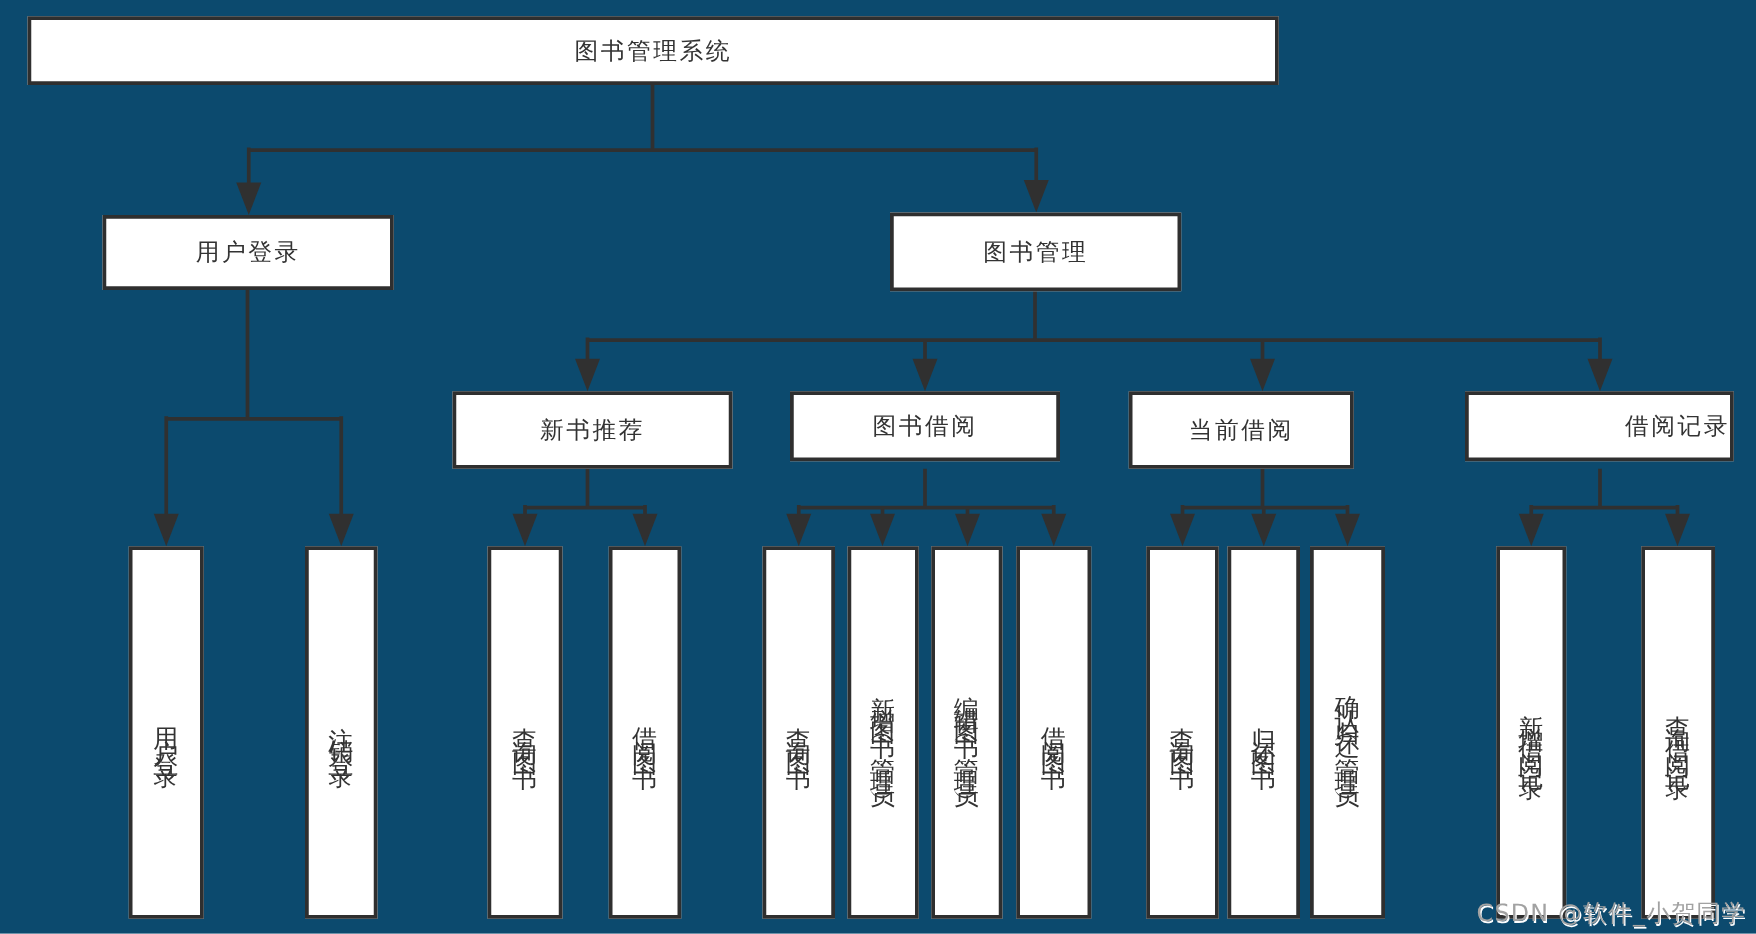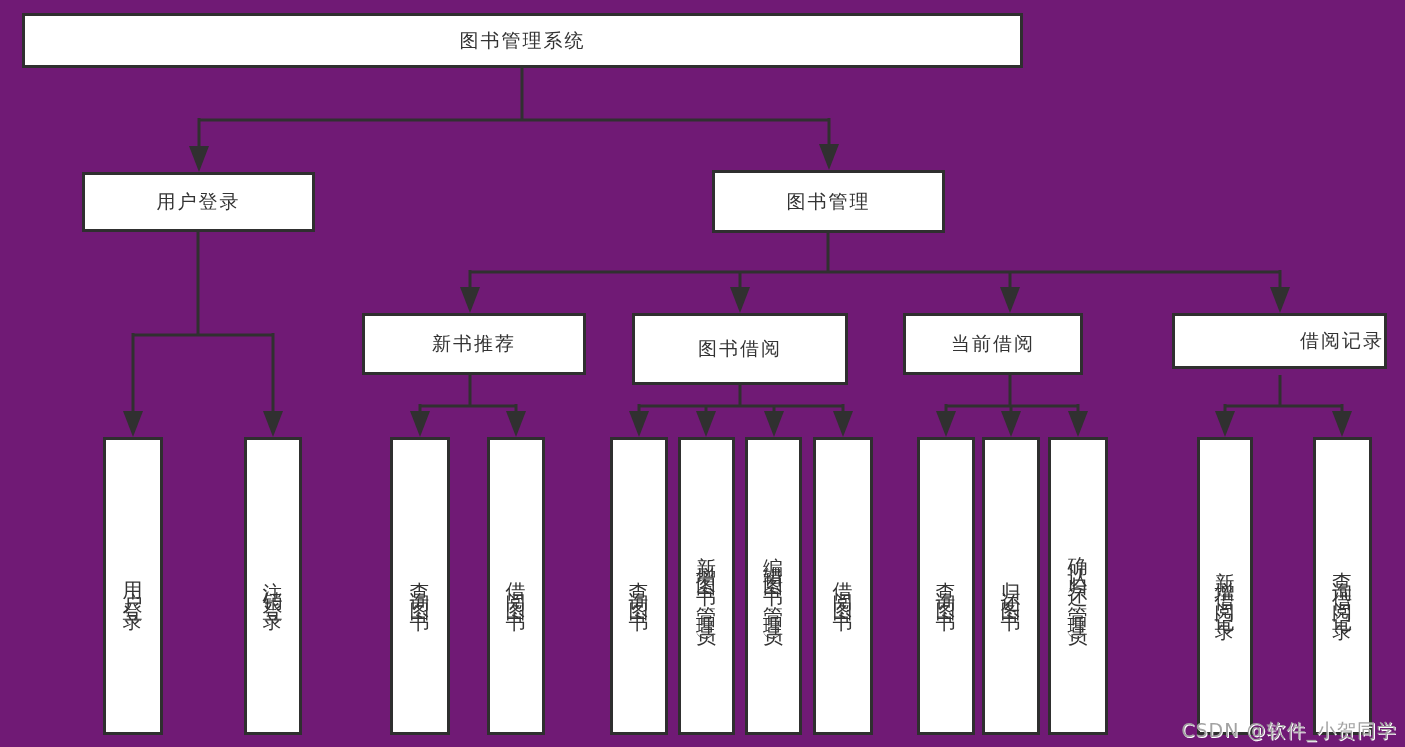--- a/index.html
+++ b/index.html
@@ -4,21 +4,21 @@
 <style>
   html, body {
     margin: 0;
     padding: 0;
     background: #ffffff;
   }
   .canvas {
     position: relative;
     width: 1405px;
     height: 747px;
-    background: #701a75;
+    background: #0c4a6e;
     font-family: "DejaVu Sans", "Liberation Sans", sans-serif;
     color: #333333;
     overflow: hidden;
   }
   svg.connectors {
     position: absolute;
     left: 0;
     top: 0;
     z-index: 1;
   }
@@ -43,21 +43,21 @@
     font-size: 20px;
     letter-spacing: 10px;
     line-height: 1;
     white-space: nowrap;
   }
   
   .n-root            { left: 22px;   top: 13px;  width: 1001px; height: 55px; }
   .n-user-login      { left: 82px;   top: 172px; width: 233px;  height: 60px; }
   .n-book-mgmt       { left: 712px;  top: 170px; width: 233px;  height: 63px; }
   .n-new-book        { left: 362px;  top: 313px; width: 224px;  height: 62px; }
-  .n-book-borrow     { left: 632px;  top: 313px; width: 216px;  height: 72px; }
+  .n-book-borrow     { left: 632px;  top: 313px; width: 216px;  height: 56px; }
   .n-current-borrow  { left: 903px;  top: 313px; width: 180px;  height: 62px; }
   .n-borrow-records  { left: 1172px; top: 313px; width: 215px;  height: 56px; justify-content: flex-end; }
   .leaf              { top: 437px; height: 298px; }
   .n-leaf-user-login     { left: 103px;  width: 60px; }
   .n-leaf-logout         { left: 244px;  width: 58px; }
   .n-leaf-query-a        { left: 390px;  width: 60px; }
   .n-leaf-borrow-a       { left: 487px;  width: 58px; }
   .n-leaf-query-b        { left: 610px;  width: 58px; }
   .n-leaf-add-book       { left: 678px;  width: 57px; }
   .n-leaf-edit-book      { left: 745px;  width: 57px; }

